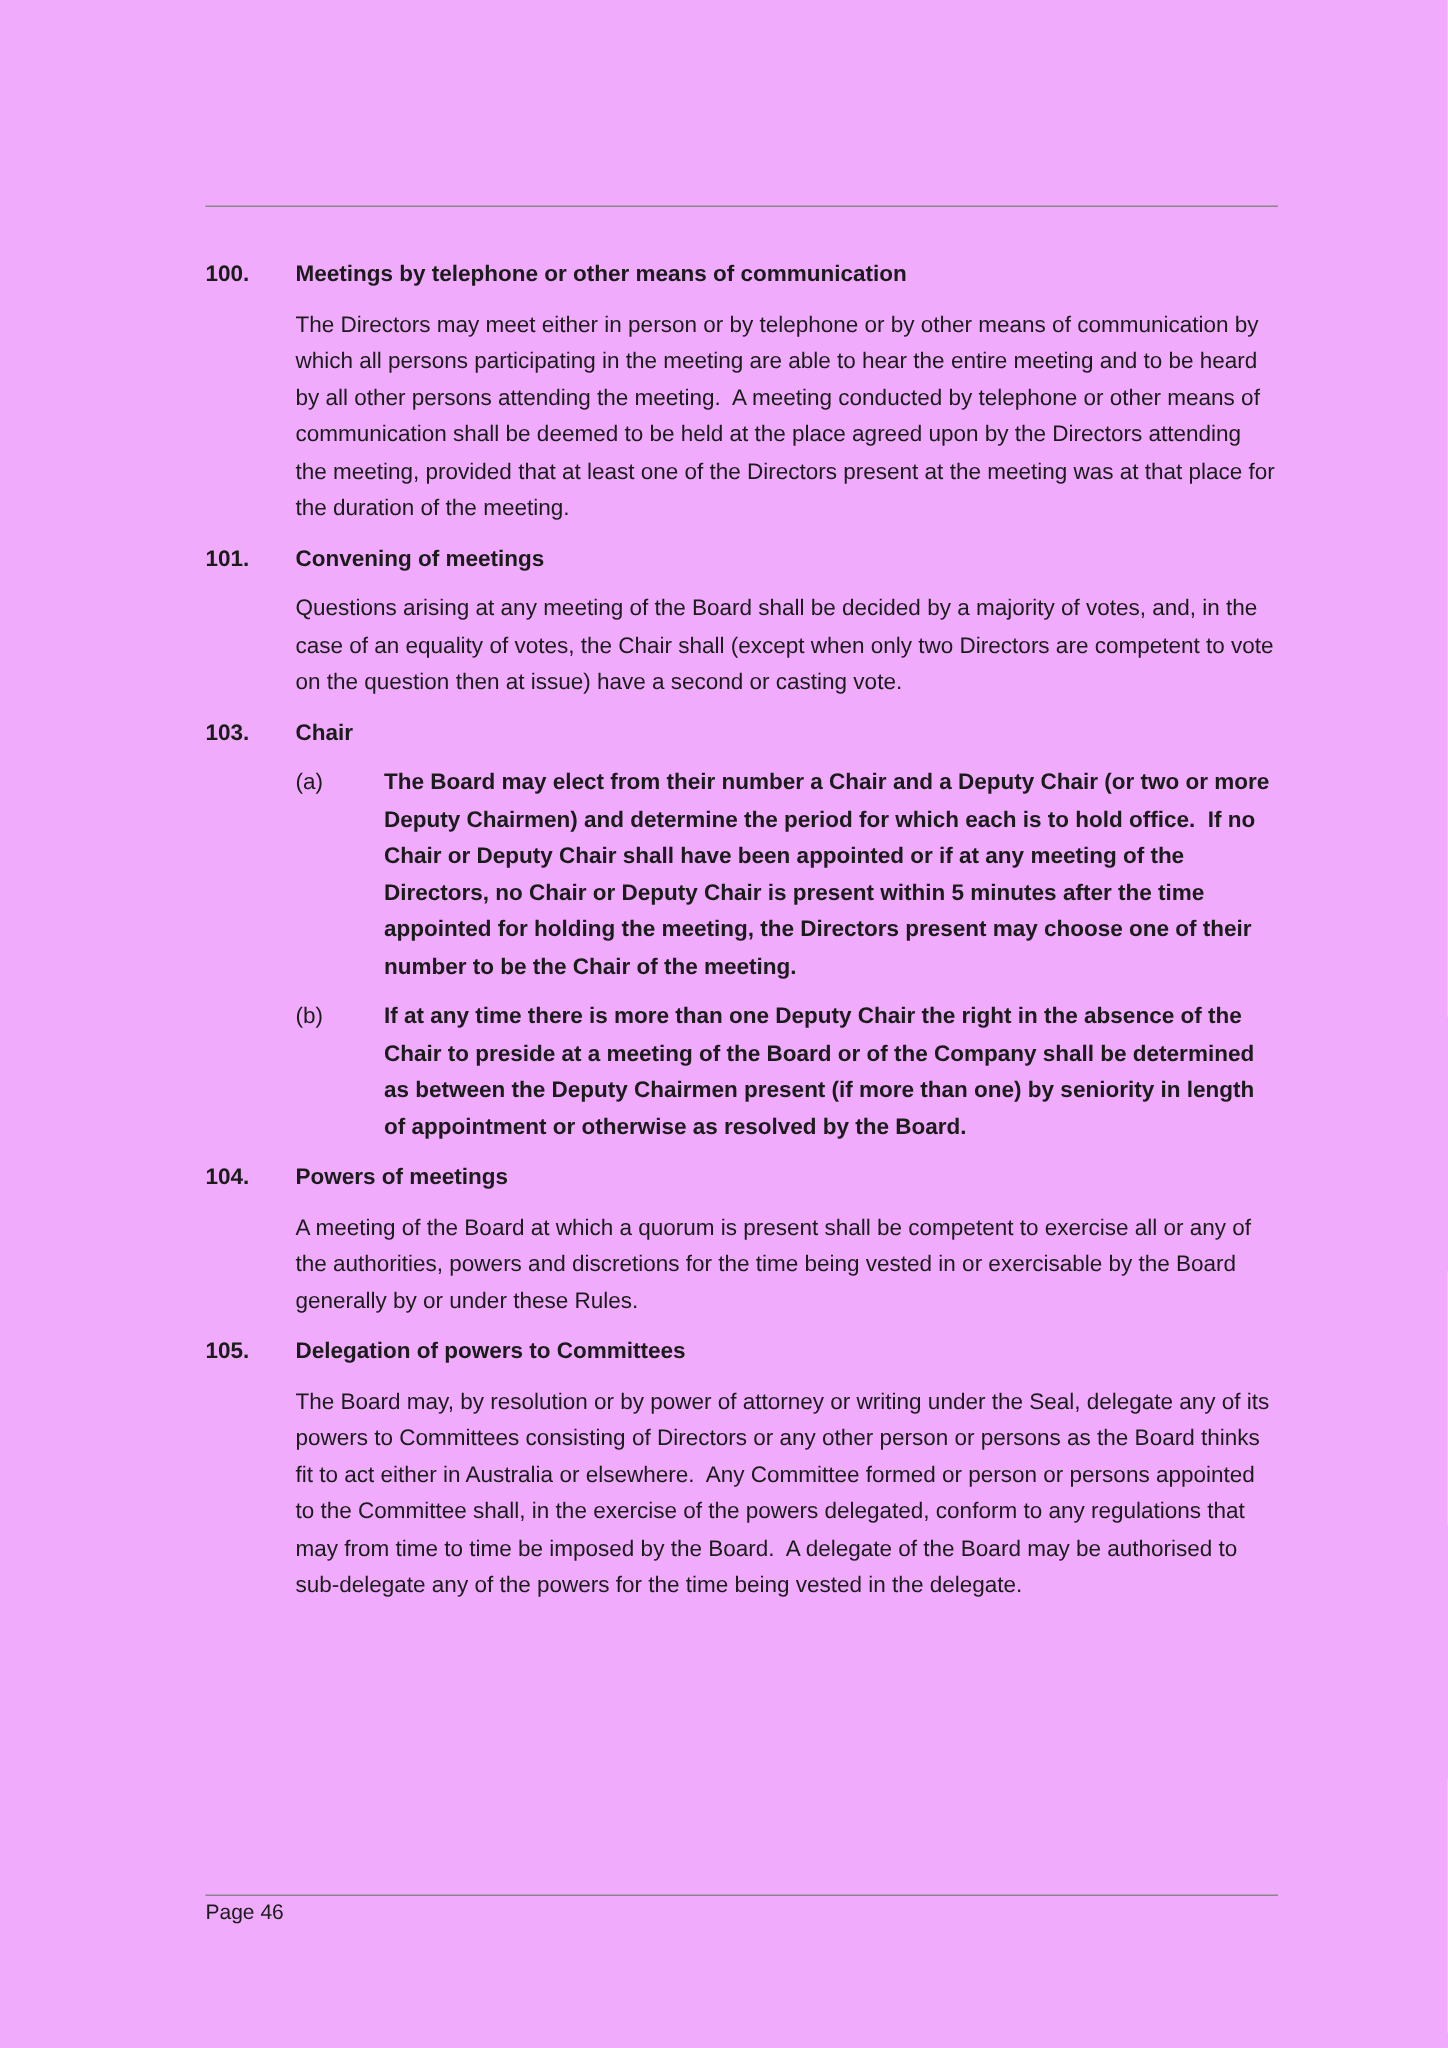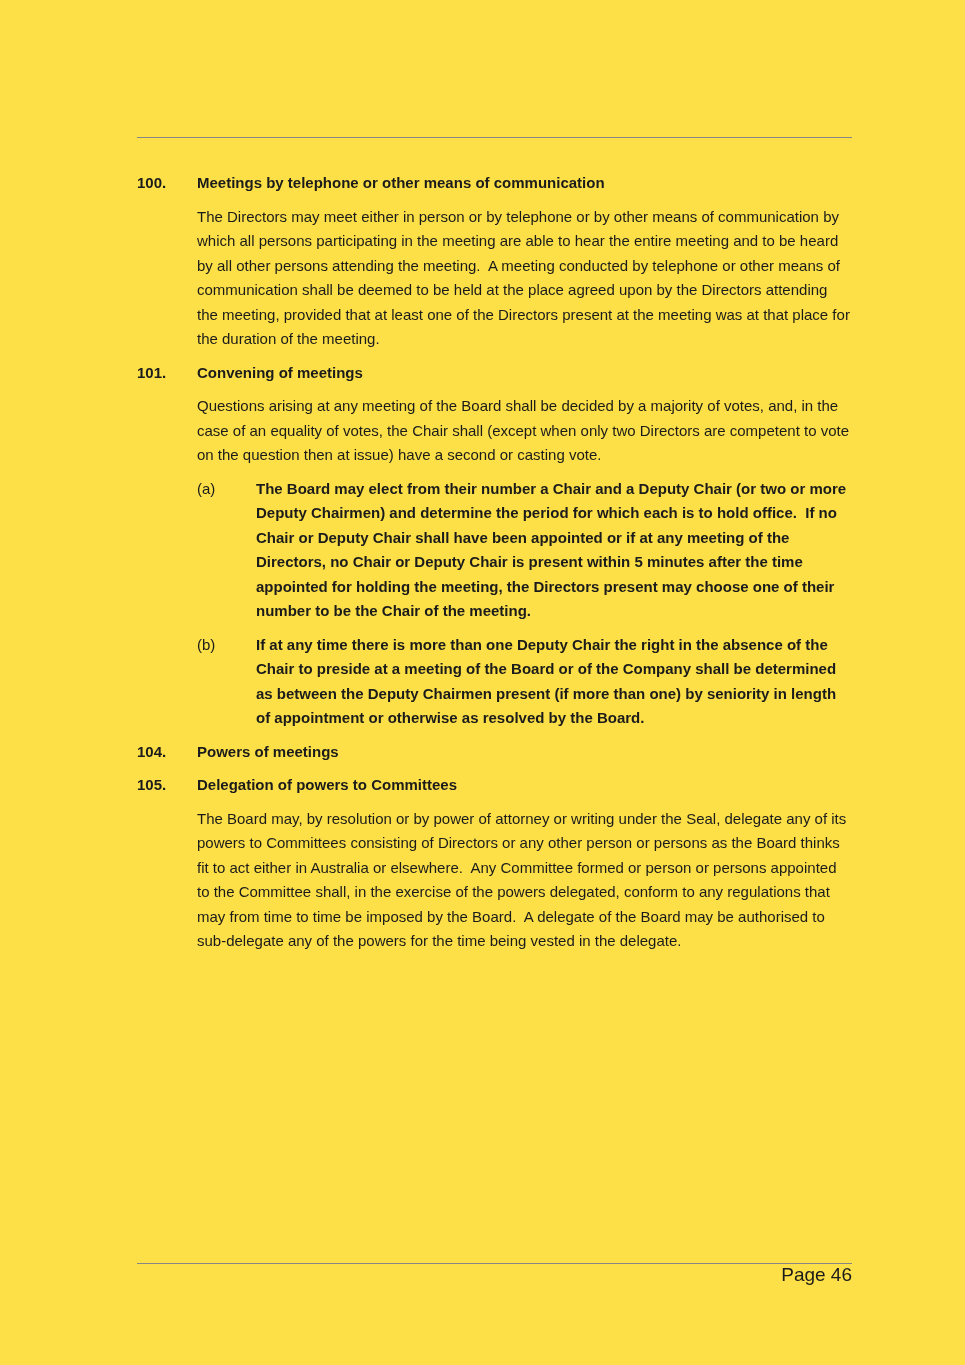--- a/index.html
+++ b/index.html
@@ -4,21 +4,21 @@
 <style>
   html, body { margin: 0; padding: 0; }
   body {
     width: 965px; height: 1365px;
     background: #ffffff;
     font-family: "Liberation Sans", "DejaVu Sans", sans-serif;
     color: #1b1b1b;
     position: relative;
     overflow: hidden;
   }
-  .page { position: absolute; inset: 0; background: #fde047; padding-left: 32px; }
+  .page { position: absolute; inset: 0; background: #f0abfc; padding-left: 32px; }
   .rule {
     position: absolute; left: 137px; width: 715px; height: 0;
     border-top: 1px solid #878787;
   }
   .rule-top { top: 137px; }
   .rule-bottom { top: 1263px; }
   .content {
     position: absolute; top: 171px; left: 137px; width: 715px;
     font-size: 15px; line-height: 24.5px;
   }
@@ -27,21 +27,21 @@
   .sec-title { flex: 1 1 auto; }
   .body-text {
     margin: 0 0 9px 60px; width: 655px;
     white-space: pre-wrap;
   }
   .subitem { display: flex; margin: 0 0 9px 60px; width: 655px; }
   .sub-label { flex: 0 0 59px; width: 59px; }
   .sub-text { width: 596px; white-space: pre-wrap; font-weight: bold; }
   .footer {
     position: absolute; top: 1266px; left: 137px; width: 715px;
-    text-align: right; font-size: 19px; line-height: 17px; color: #1b1b1b;
+    text-align: left; font-size: 14px; line-height: 17px; color: #1b1b1b;
   }
 </style>
 </head>
 <body>
 
 <div class="page">
 
   <div class="rule rule-top"></div>
 
   <div class="content">
@@ -59,35 +59,40 @@
         <span class="num">101.</span>
         <span class="sec-title">Convening of meetings</span>
       </div>
     </section>
 
     <section>
       <p class="body-text">Questions arising at any meeting of the Board shall be decided by a majority of votes, and, in the case of an equality of votes, the Chair shall (except when only two Directors are competent to vote on the question then at issue) have a second or casting vote.</p>
     </section>
 
     <section>
+      <div class="sec-head">
+        <span class="num">103.</span>
+        <span class="sec-title">Chair</span>
+      </div>
       <div class="subitem">
         <span class="sub-label">(a)</span>
         <span class="sub-text">The Board may elect from their number a Chair and a Deputy Chair (or two or more Deputy Chairmen) and determine the period for which each is to hold office.  If no Chair or Deputy Chair shall have been appointed or if at any meeting of the Directors, no Chair or Deputy Chair is present within 5 minutes after the time appointed for holding the meeting, the Directors present may choose one of their number to be the Chair of the meeting.</span>
       </div>
       <div class="subitem">
         <span class="sub-label">(b)</span>
         <span class="sub-text">If at any time there is more than one Deputy Chair the right in the absence of the Chair to preside at a meeting of the Board or of the Company shall be determined as between the Deputy Chairmen present (if more than one) by seniority in length of appointment or otherwise as resolved by the Board.</span>
       </div>
     </section>
 
     <section>
       <div class="sec-head">
         <span class="num">104.</span>
         <span class="sec-title">Powers of meetings</span>
       </div>
+      <p class="body-text">A meeting of the Board at which a quorum is present shall be competent to exercise all or any of the authorities, powers and discretions for the time being vested in or exercisable by the Board generally by or under these Rules.</p>
     </section>
 
     <section>
       <div class="sec-head">
         <span class="num">105.</span>
         <span class="sec-title">Delegation of powers to Committees</span>
       </div>
       <p class="body-text">The Board may, by resolution or by power of attorney or writing under the Seal, delegate any of its powers to Committees consisting of Directors or any other person or persons as the Board thinks fit to act either in Australia or elsewhere.  Any Committee formed or person or persons appointed to the Committee shall, in the exercise of the powers delegated, conform to any regulations that may from time to time be imposed by the Board.  A delegate of the Board may be authorised to sub-delegate any of the powers for the time being vested in the delegate.</p>
     </section>
 

